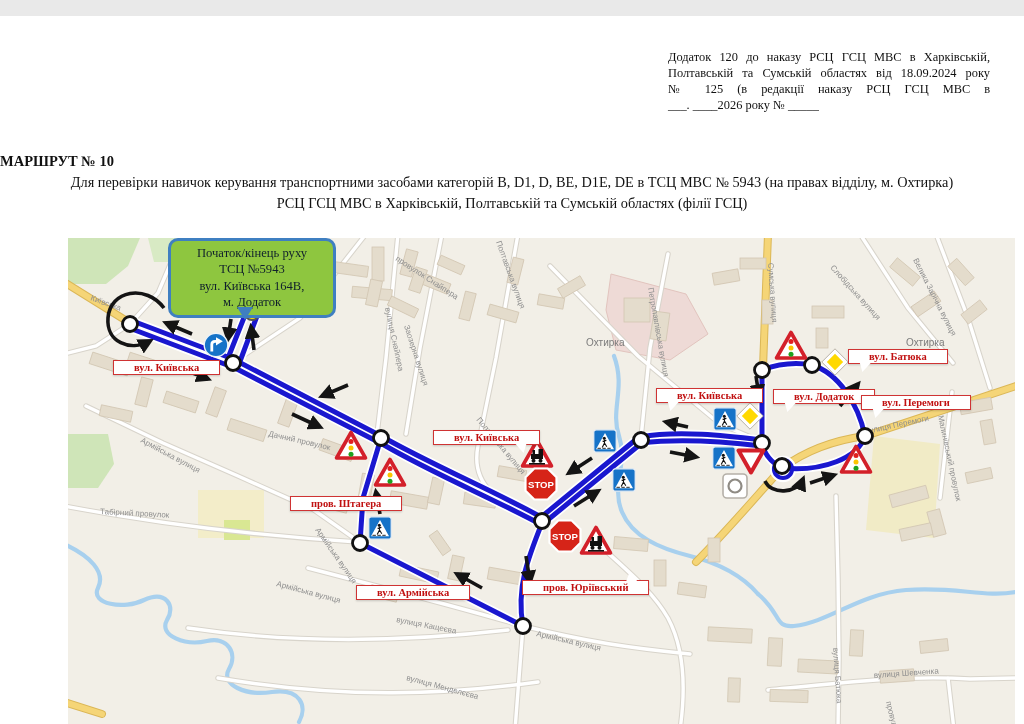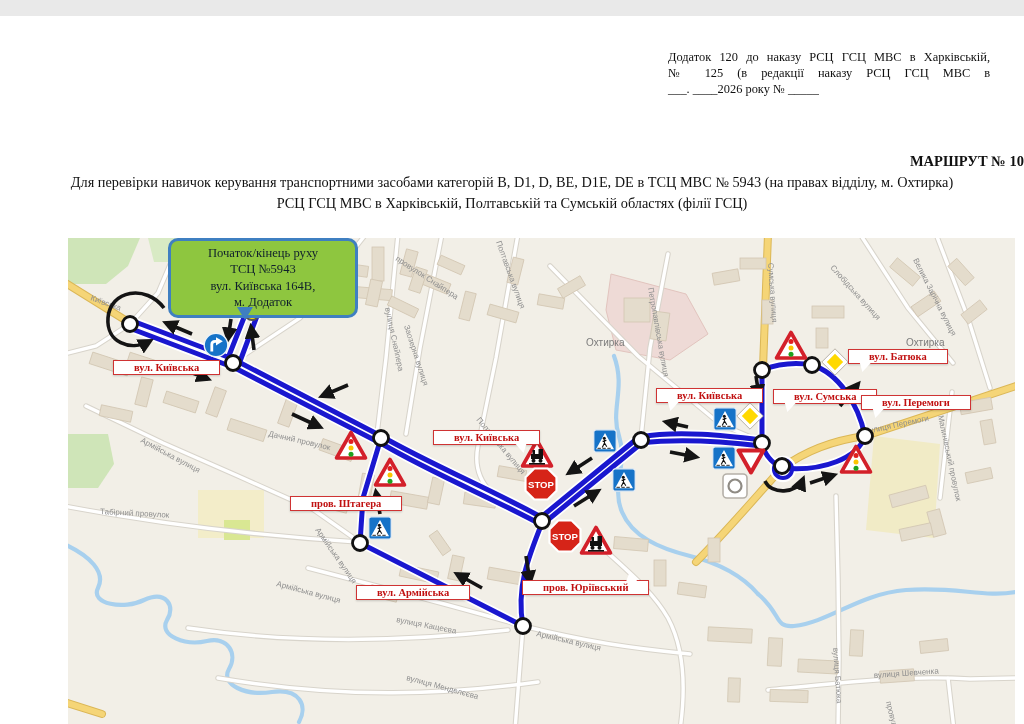--- a/index.html
+++ b/index.html
@@ -2,21 +2,21 @@
 <html><head>
 <meta charset="utf-8">
 <style>
   html,body{margin:0;padding:0;background:#e9e9e9}
   .page{position:relative;width:1024px;height:724px;background:#fff;margin:16px auto;
         font-family:"Liberation Serif",serif;overflow:hidden}
   
   .annex{position:absolute;left:668px;top:34px;width:322px;font-size:12.4px;line-height:1.28;color:#111}
   .annex div{text-align:justify;text-align-last:justify}
   .annex div:last-child{text-align-last:left}
-  .title{position:absolute;left:0;top:137px;width:1024px;text-align:right;
+  .title{position:absolute;left:0;top:137px;width:1024px;text-align:left;
          font-weight:bold;font-size:14.5px;color:#111}
   .subtitle{position:absolute;left:60px;top:156px;width:904px;text-align:center;
             font-weight:normal;font-size:14.3px;line-height:1.45;color:#111}
   
   .map{position:absolute;left:68px;top:222px;width:947px;height:488px;background:#f2efe7;overflow:hidden}
   .map svg.base{position:absolute;left:0;top:0;z-index:1}
   .street-name{font-family:"Liberation Sans",sans-serif;font-size:8px;fill:#8f8f8f}
   .city-name{font-family:"Liberation Sans",sans-serif;font-size:10px;fill:#7c7c7c}
   
   .lbl{position:absolute;background:#fff;border:1.5px solid #cf3333;color:#c01010;
@@ -24,32 +24,33 @@
        box-shadow:0 1px 2px rgba(0,0,0,.18)}
   .tail{overflow:visible}
   .tail:after{content:"";position:absolute;width:0;height:0;border:6px solid transparent}
   .tail-dl:after{border-top:10px solid #fff;left:8px;bottom:-15px;transform:skewX(-18deg)}
   .tail-dr:after{border-top:10px solid #fff;right:10px;bottom:-15px;transform:skewX(16deg)}
   .tail-up:after{border-bottom:10px solid #fff;right:12px;top:-15px;transform:skewX(14deg)}
   
   .sign{position:absolute;z-index:5;line-height:0}
   
   .start-box{position:absolute;left:100px;top:0;width:150px;z-index:7;background:#8ec63f;
-             border:3px solid #3f7fc1;border-radius:10px;padding:4px 17px 5px;
+             border:3px solid #3f7fc1;border-radius:10px;padding:4px 6px 5px;
              text-align:center;font:12.6px "Liberation Serif",serif;color:#10202c;line-height:1.3}
   .gb-tail{position:absolute;left:66px;bottom:-13px;width:0;height:0;z-index:6;
            border:8px solid transparent;border-top:13px solid #3f7fc1}
 </style>
 </head>
 <body>
 
 <div class="page">
 
   <div class="annex">
     <div>Додаток 120 до наказу РСЦ ГСЦ МВС в Харківській,</div>
+    <div>Полтавській та Сумській областях від 18.09.2024 року</div>
     <div>№ 125 (в редакції наказу РСЦ ГСЦ МВС в</div>
     <div>___. ____2026 року № _____</div>
   </div>
 
   <div class="title">МАРШРУТ № 10</div>
   <div class="subtitle">Для перевірки навичок керування транспортними засобами категорій B, D1, D, BE, D1E, DE в ТСЦ МВС № 5943 (на правах відділу, м. Охтирка) РСЦ ГСЦ МВС в Харківській, Полтавській та Сумській областях (філії ГСЦ)</div>
 
   <div class="map">
 
     <svg class="base" width="947" height="488" viewBox="0 0 947 488">
@@ -391,21 +392,21 @@
           <circle cx="13" cy="13" r="6.5" fill="#fff" stroke="#8f8b84" stroke-width="2.2"></circle>
         </svg>
     </div>
 
     <div class="lbl" style="left:45px;top:122px">вул. Київська</div>
     <div class="lbl tail tail-dr" style="left:365px;top:192px">вул. Київська</div>
     <div class="lbl tail tail-dl" style="left:588px;top:150px">вул. Київська</div>
     <div class="lbl" style="left:222px;top:258px">пров. Штагера</div>
     <div class="lbl" style="left:288px;top:347px">вул. Армійська</div>
     <div class="lbl tail tail-up" style="left:454px;top:342px">пров. Юріївський</div>
-    <div class="lbl tail tail-dl" style="left:705px;top:151px">вул. Сумська</div>
+    <div class="lbl tail tail-dl" style="left:705px;top:151px">вул. Додаток</div>
     <div class="lbl tail tail-dl" style="left:780px;top:111px">вул. Батюка</div>
     <div class="lbl tail tail-dl" style="left:793px;top:157px">вул. Перемоги</div>
 
     <div class="start-box">
       <div>Початок/кінець руху</div>
       <div>ТСЦ №5943</div>
       <div>вул. Київська 164В,</div>
       <div>м. Додаток</div>
       <div class="gb-tail"></div>
     </div>

